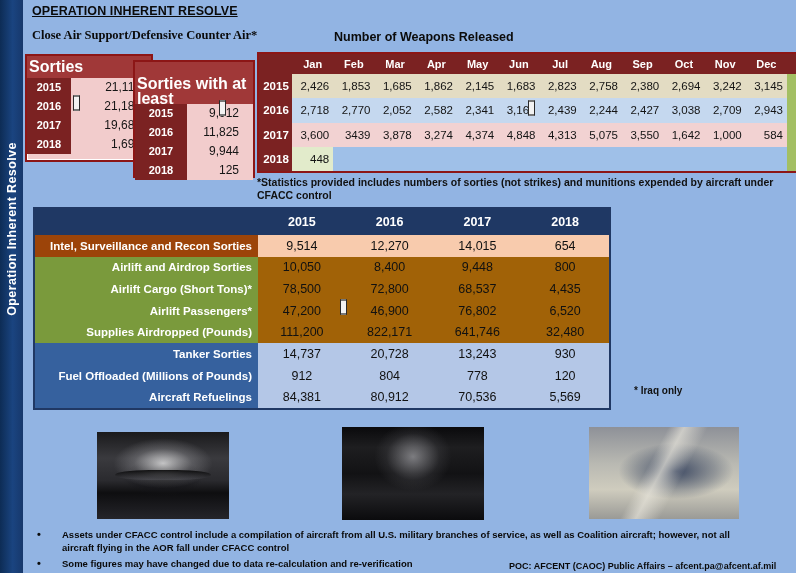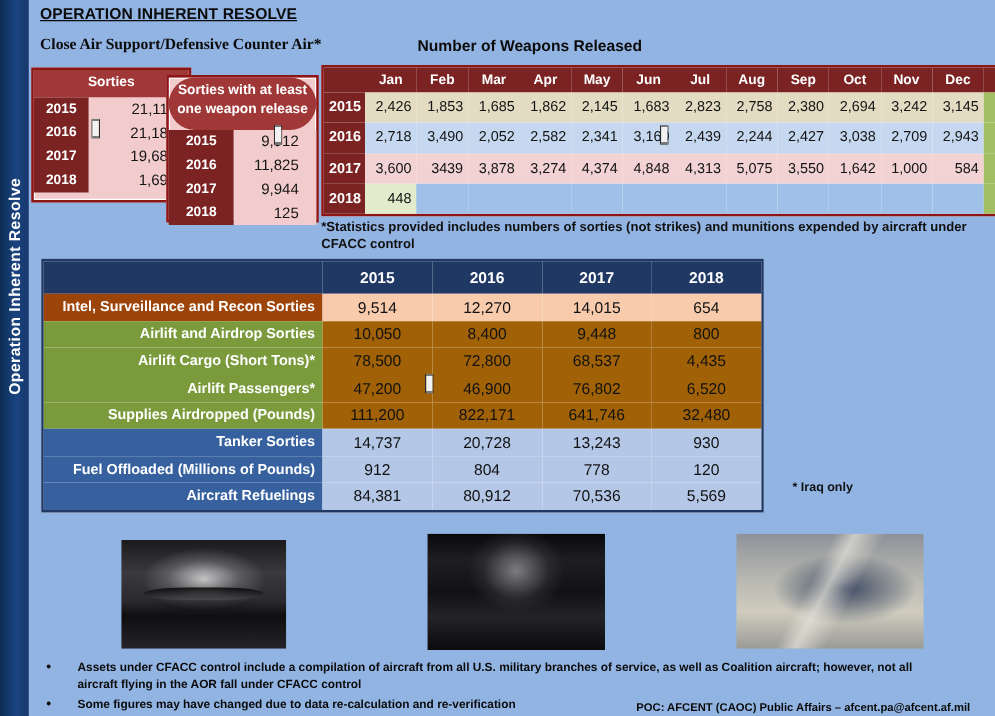--- a/index.html
+++ b/index.html
@@ -49,25 +49,25 @@
     position:absolute;
     border:2.5px solid #8c1616;
     background:#f2cccc;
     box-shadow:0 0 0 1px #ffffff inset;
   }
   #card-sorties{ left:25px; top:54px; width:128px; height:108px; }
   #card-weapon{ left:133px; top:60px; width:122px; height:118px; }
 
   .card-head{
     background:#a03838; color:#ffffff;
-    font-size:11px; font-weight:bold; text-align:center;
+    font-size:16px; font-weight:bold; text-align:left;
     padding:3px 2px 3px; line-height:15px;
   }
   #card-sorties .card-head{ height:22px; }
-  #card-weapon .card-head{ height:42px; padding-top:3px;border-radius:21px; }
+  #card-weapon .card-head{ height:42px; padding-top:14px; }
 
   .card-body{ display:flex; }
   .card-years{
     background:#7b2222; color:#ffffff;
     font-size:11px; font-weight:bold; text-align:center;
   }
   .card-vals{
     background:#f2cccc; color:#151515;
     font-size:12px; text-align:right;
     flex:1;
@@ -303,21 +303,21 @@
         <td>2,758</td>
         <td>2,380</td>
         <td>2,694</td>
         <td>3,242</td>
         <td>3,145</td>
         <td class="tot">28,696</td>
       </tr>
       <tr class="r2016">
         <td class="yr">2016</td>
         <td>2,718</td>
-        <td>3,490</td>
+        <td>2,770</td>
         <td>2,052</td>
         <td>2,582</td>
         <td>2,341</td>
         <td>3,160</td>
         <td>2,439</td>
         <td>2,244</td>
         <td>2,427</td>
         <td>3,038</td>
         <td>2,709</td>
         <td>2,943</td>

